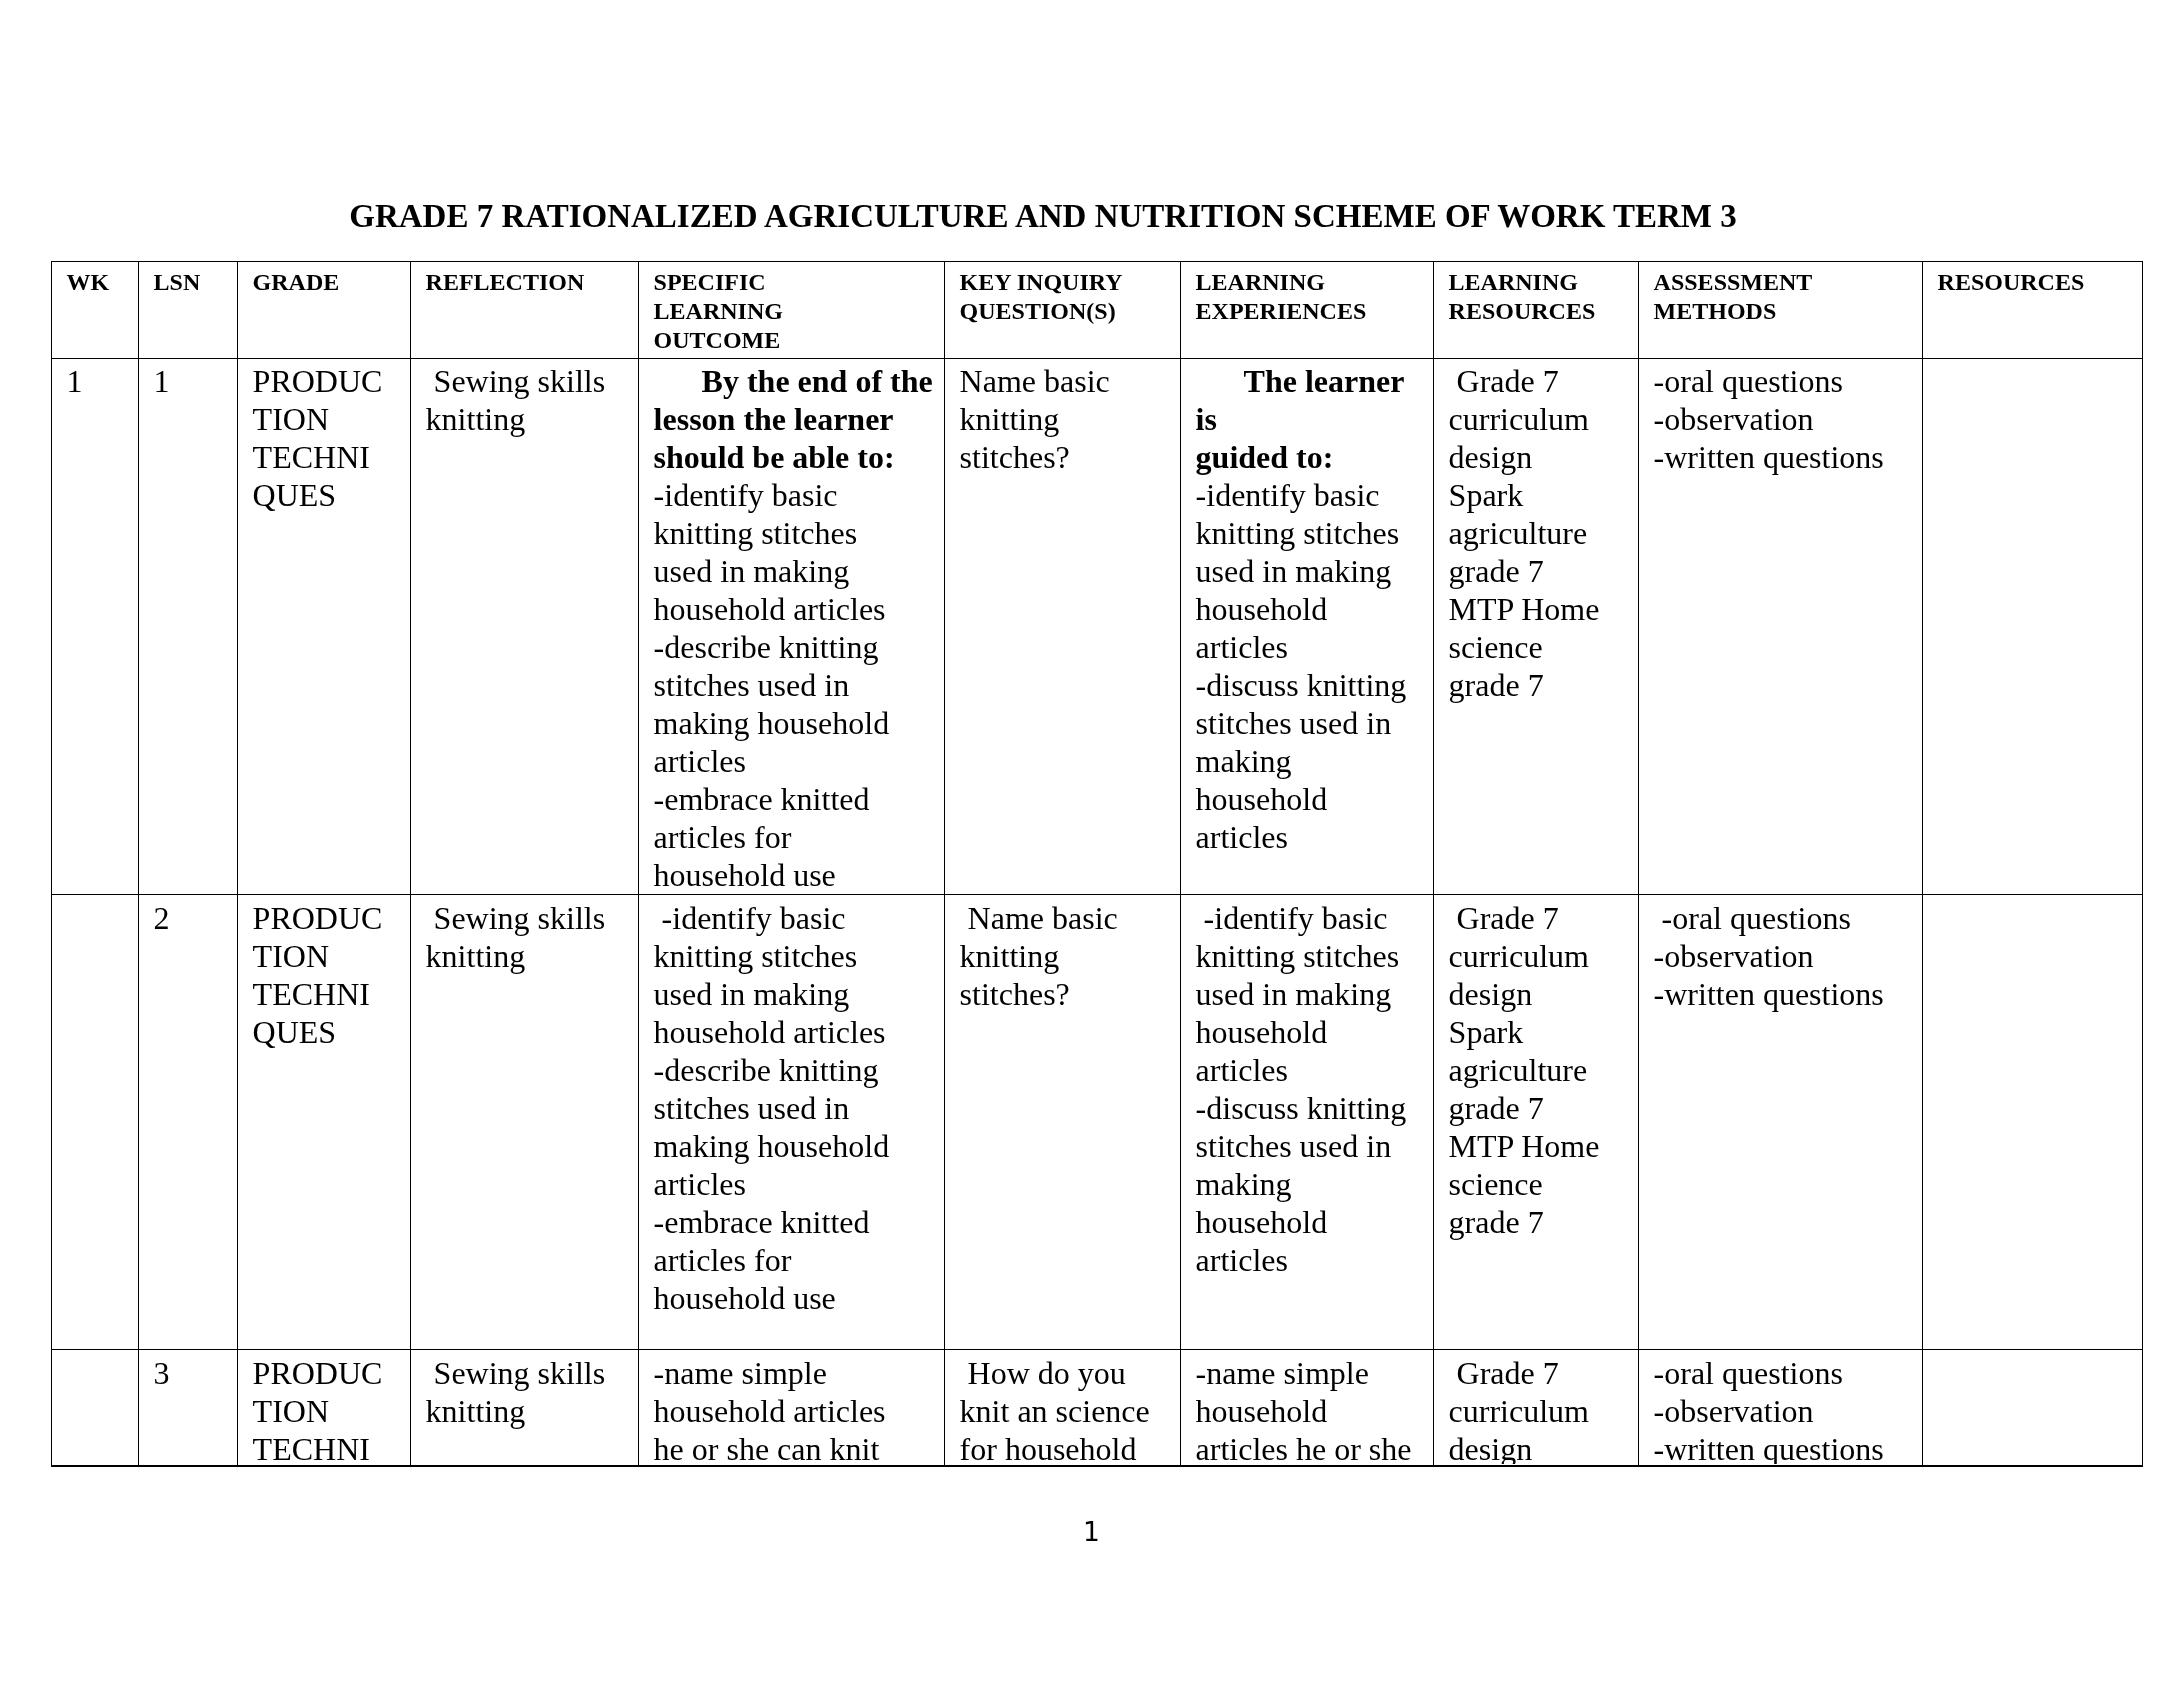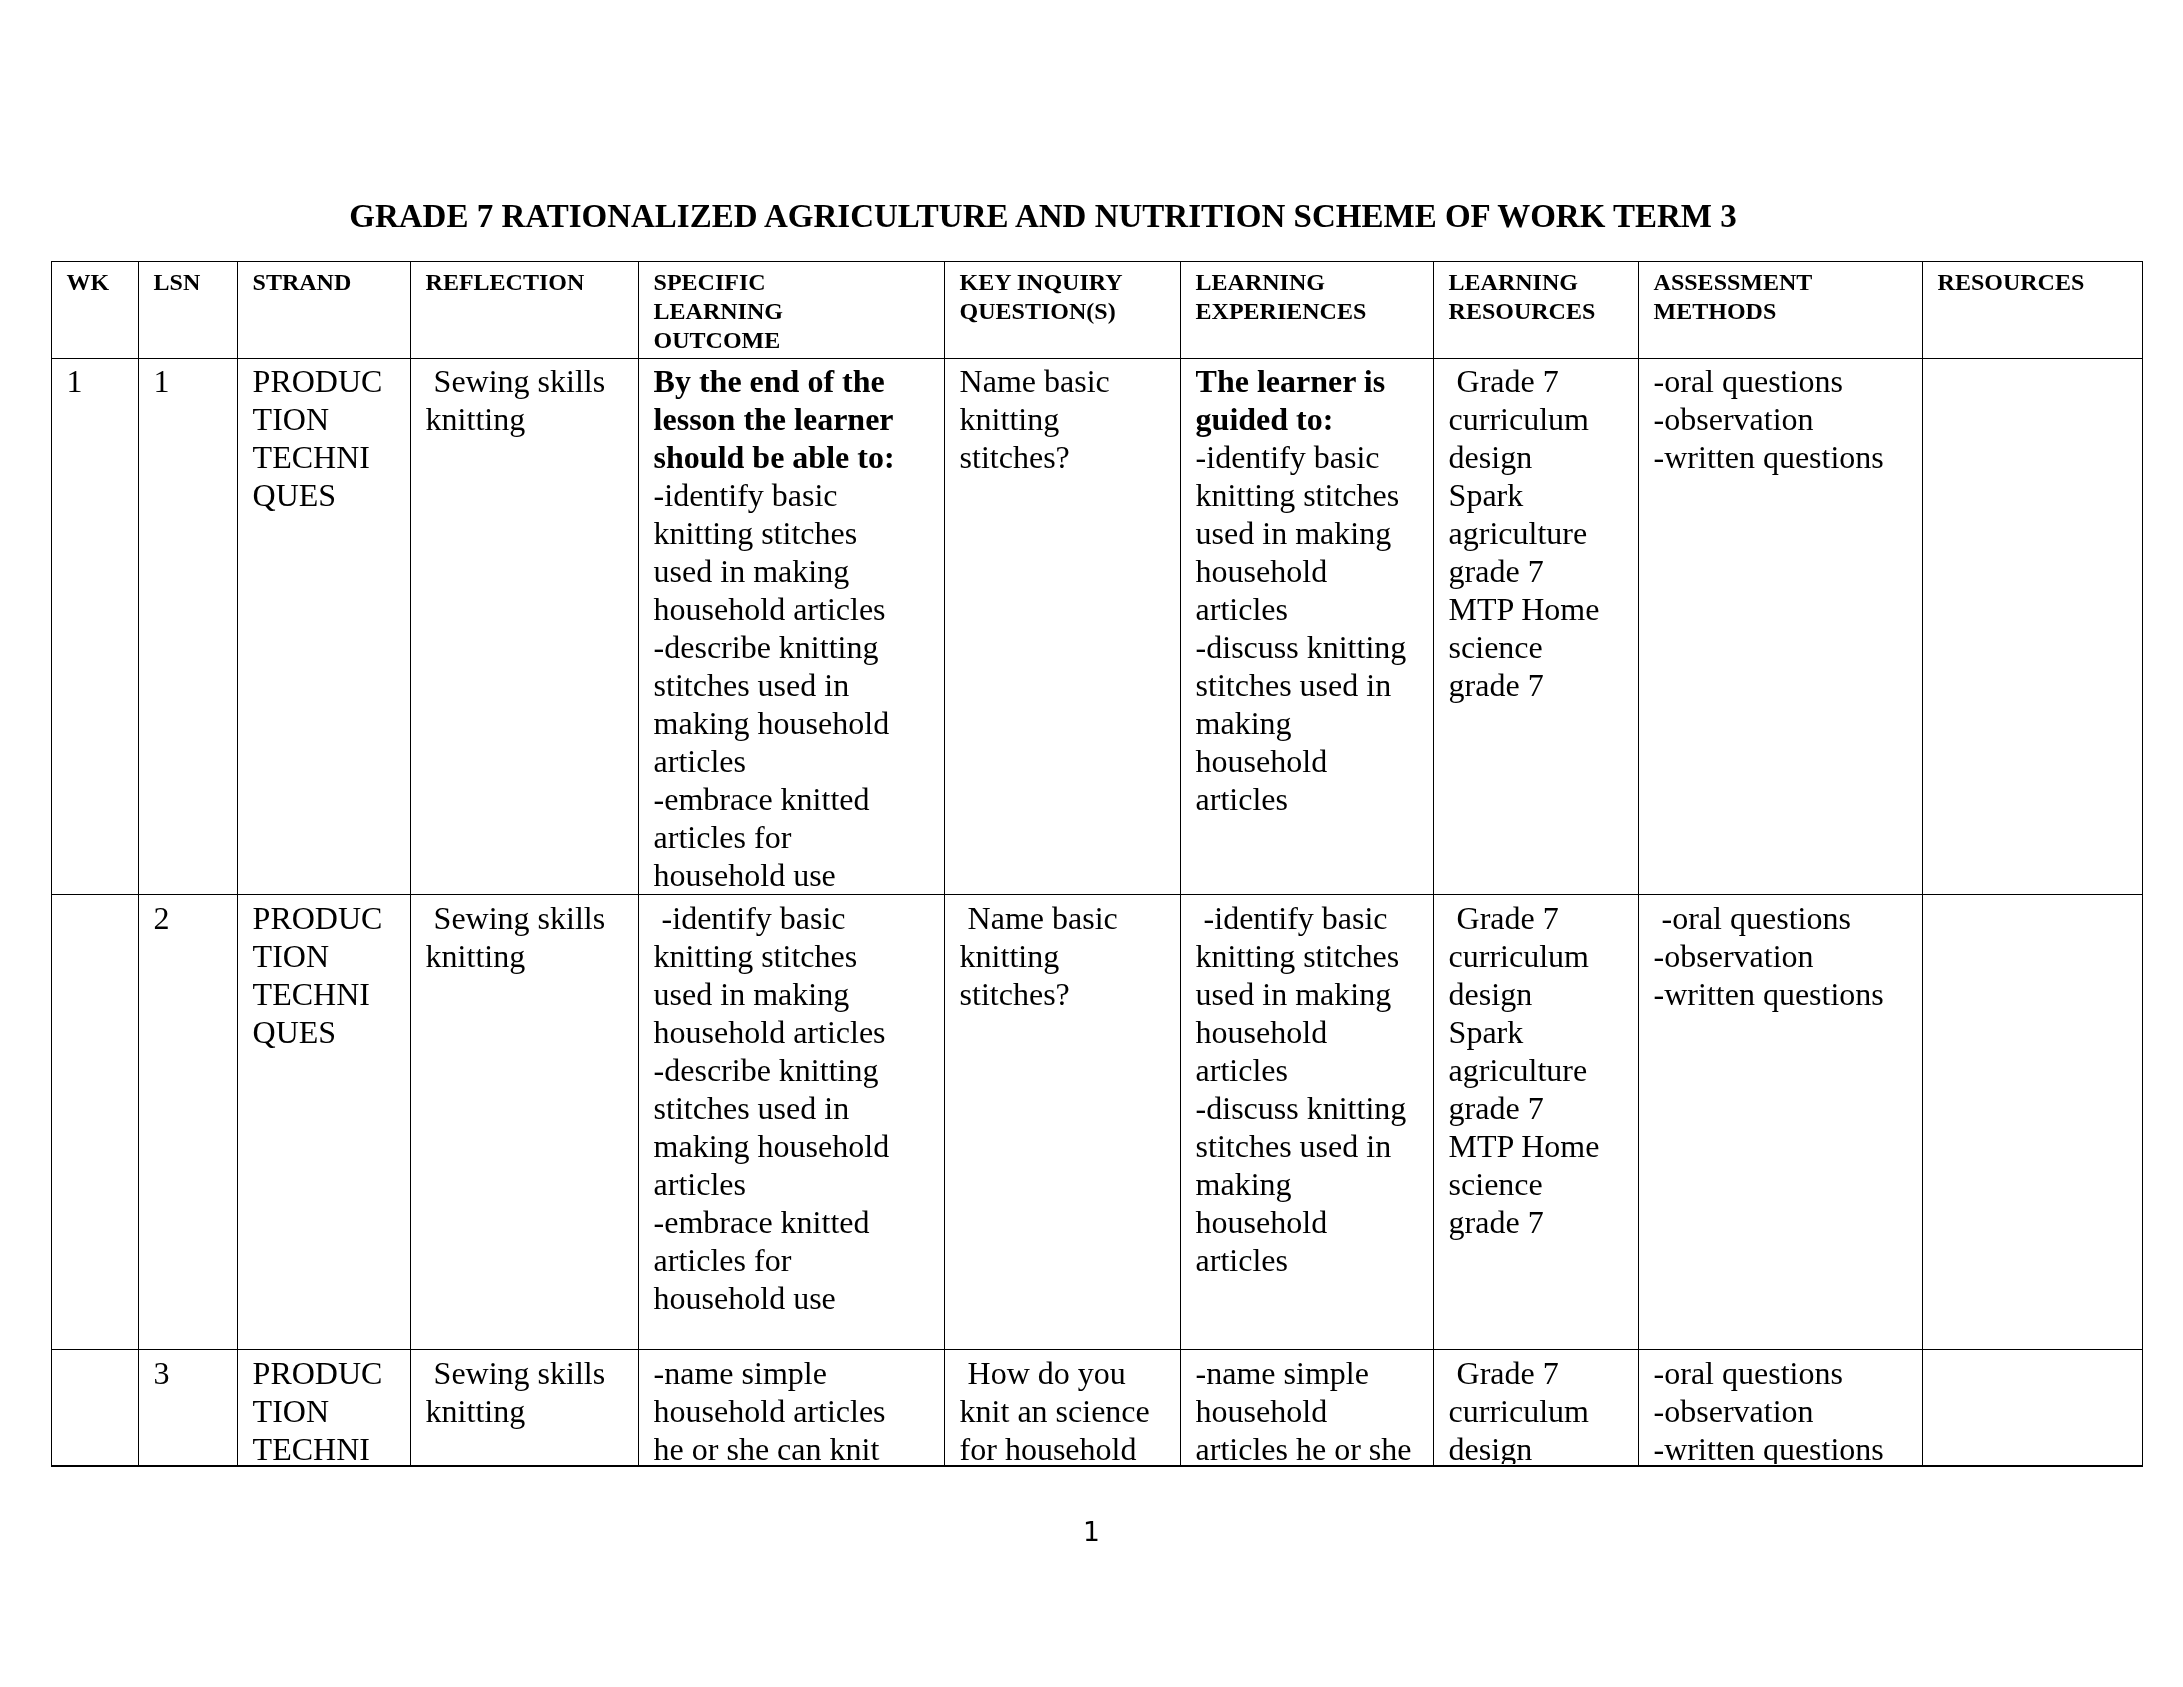--- a/index.html
+++ b/index.html
@@ -61,20 +61,21 @@
   }
   table.scheme td .cell-inner {
     white-space: pre-wrap;
   }
   table.scheme tr.clipped td .cell-inner {
     max-height: 110px;
     overflow: hidden;
   }
   .bold-intro {
     font-weight: bold;
+    margin-left: 48px;
   }
   .page-number {
     position: absolute;
     top: 1516px;
     left: 0;
     width: 2183px;
     text-align: center;
     font-family: "DejaVu Sans", sans-serif;
     font-size: 26.5px;
     line-height: 32px;
@@ -95,21 +96,21 @@
       <col style="width: 236px;">
       <col style="width: 253px;">
       <col style="width: 205px;">
       <col style="width: 284px;">
       <col style="width: 220px;">
     </colgroup>
   <thead>
     <tr style="height: 97px;">
         <th>WK</th>
         <th>LSN</th>
-        <th>STRAND</th>
+        <th>GRADE</th>
         <th>REFLECTION</th>
         <th>SPECIFIC
 LEARNING
 OUTCOME</th>
         <th>KEY INQUIRY
 QUESTION(S)</th>
         <th>LEARNING
 EXPERIENCES</th>
         <th>LEARNING
 RESOURCES</th>

